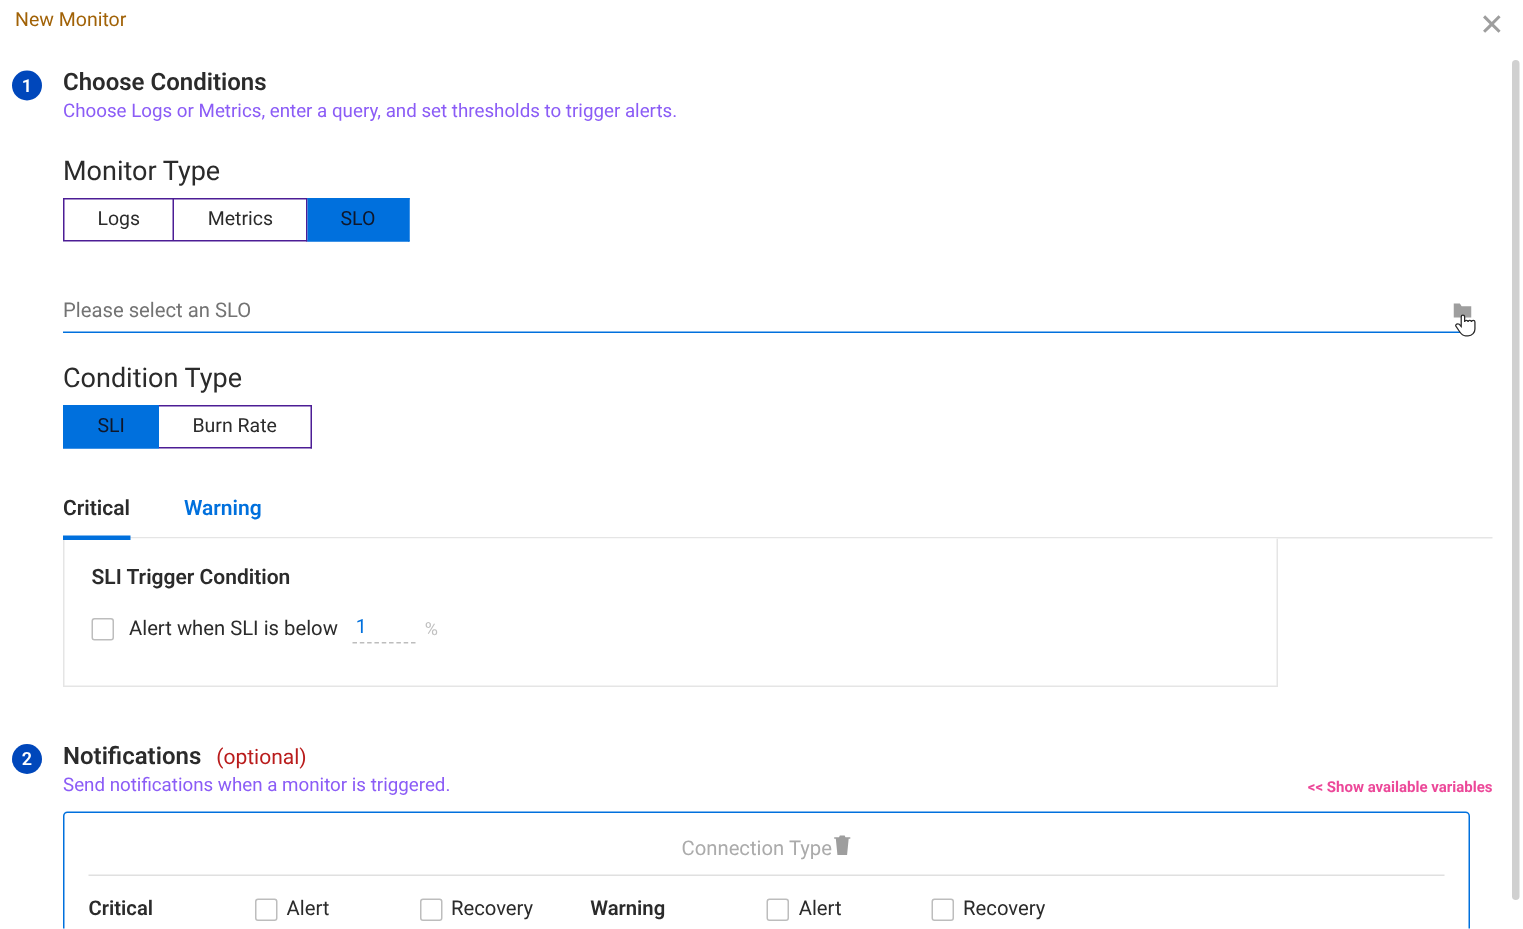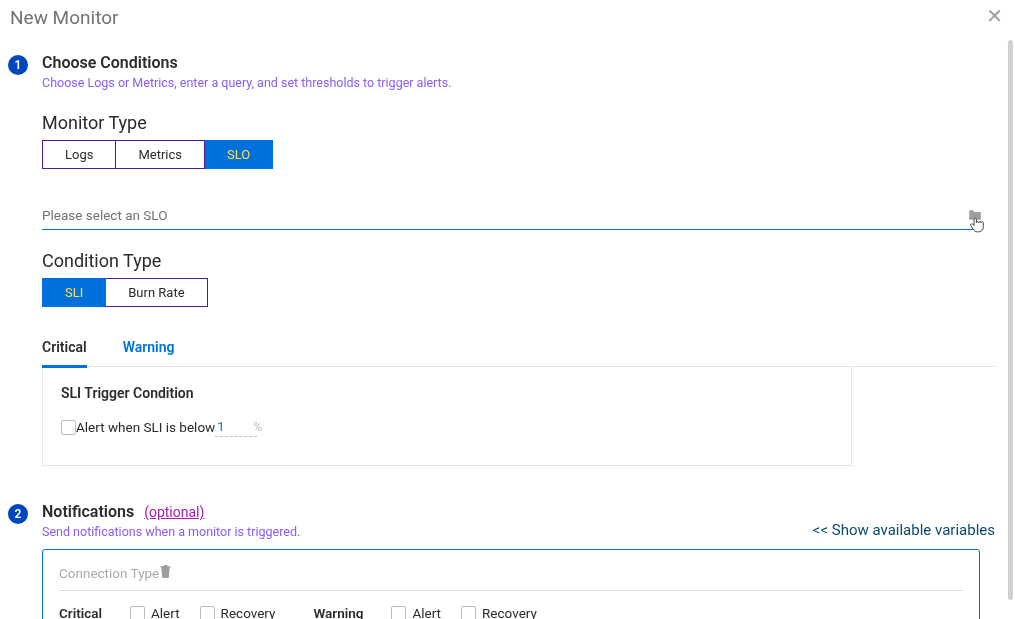--- a/index.html
+++ b/index.html
@@ -31,23 +31,23 @@
       right: 12px;
       font-size: 20px;
       color: #9e9e9e;
       cursor: pointer;
       font-weight: 300;
     }
     .page-header {
       padding: 6px 10px 10px 10px;
     }
     .page-title {
-      font-size: 19px;
+      font-size: 13px;
       font-weight: 400;
-      color: #737373;
+      color: #a16207;
     }
     .section {
       display: flex;
       padding: 14px 20px 0 8px;
     }
     .step-num {
       width: 20px;
       height: 20px;
       border-radius: 50%;
       background: #0047bb;
@@ -68,24 +68,23 @@
       font-size: 16px;
       font-weight: 600;
       color: #2b2b2b;
     }
     .section-title-wrap {
       display: flex;
       align-items: baseline;
       gap: 10px;
     }
     .optional {
-      color: #a21caf;
+      color: #b91c1c;
       font-size: 14px;
       font-weight: 400;
-      text-decoration: underline;
     }
     .section-desc {
       font-size: 12.5px;
       color: #8b5cf6;
       margin-top: 3px;
     }
     .field-label {
       font-size: 18px;
       color: #2b2b2b;
       margin-top: 22px;
@@ -101,21 +100,21 @@
       font-size: 13px;
       color: #2b2b2b;
       cursor: pointer;
       font-family: inherit;
     }
     .btn-group button + button {
       border-left: none;
     }
     .btn-group button.active {
       background: #0070dd;
-      color: #fde047;
+      color: #0f172a;
       border-color: #0070dd;
     }
     .slo-select {
       margin-top: 38px;
       position: relative;
       border-bottom: 1px solid #0070dd;
       padding-bottom: 6px;
       display: flex;
       align-items: center;
       width: 940px;
@@ -174,20 +173,21 @@
     }
     .trigger-title {
       font-size: 14px;
       font-weight: 600;
       color: #2b2b2b;
     }
     .trigger-row {
       display: flex;
       align-items: center;
       margin-top: 16px;
+      gap: 10px;
       font-size: 13.5px;
     }
     .checkbox {
       width: 15px;
       height: 15px;
       border: 1.5px solid #bdbdbd;
       border-radius: 2px;
       background: #ffffff;
       cursor: pointer;
     }
@@ -205,41 +205,41 @@
       color: #c0c0c0;
       font-size: 12px;
       margin-left: -4px;
     }
     .sec2-header {
       display: flex;
       justify-content: space-between;
       align-items: flex-end;
     }
     .show-vars {
-      color: #0c4a6e;
-      font-size: 15px;
-      font-weight: 400;
+      color: #ec4899;
+      font-size: 10px;
+      font-weight: 700;
       cursor: pointer;
     }
     .notif-box {
       border: 1.5px solid #0070dd;
       border-radius: 3px;
       margin-top: 10px;
       padding: 10px 16px 14px 16px;
       width: 938px;
     }
     .conn-type {
       color: #ababab;
       font-size: 13.5px;
       border-bottom: 1px solid #e0e0e0;
       padding-bottom: 8px;
       padding-top: 4px;
       display: flex;
       align-items: center;
-      justify-content: flex-start;
+      justify-content: center;
     }
     .trash-icon {
       cursor: pointer;
     }
     .trash-icon svg {
       width: 13px;
       height: 15px;
       fill: #9e9e9e;
     }
     .cb-row {
@@ -250,20 +250,21 @@
       font-size: 13.5px;
     }
     .cb-label {
       font-weight: 600;
     }
     .cb-item {
       display: flex;
       align-items: center;
       gap: 6px;
       margin-right: 10px;
+      margin-left: 40px;
     }
     .cb-item:last-child {
       margin-right: 0;
     }
     .spacer {
       width: 8px;
     }
   </style>
 </head>
 <body>

